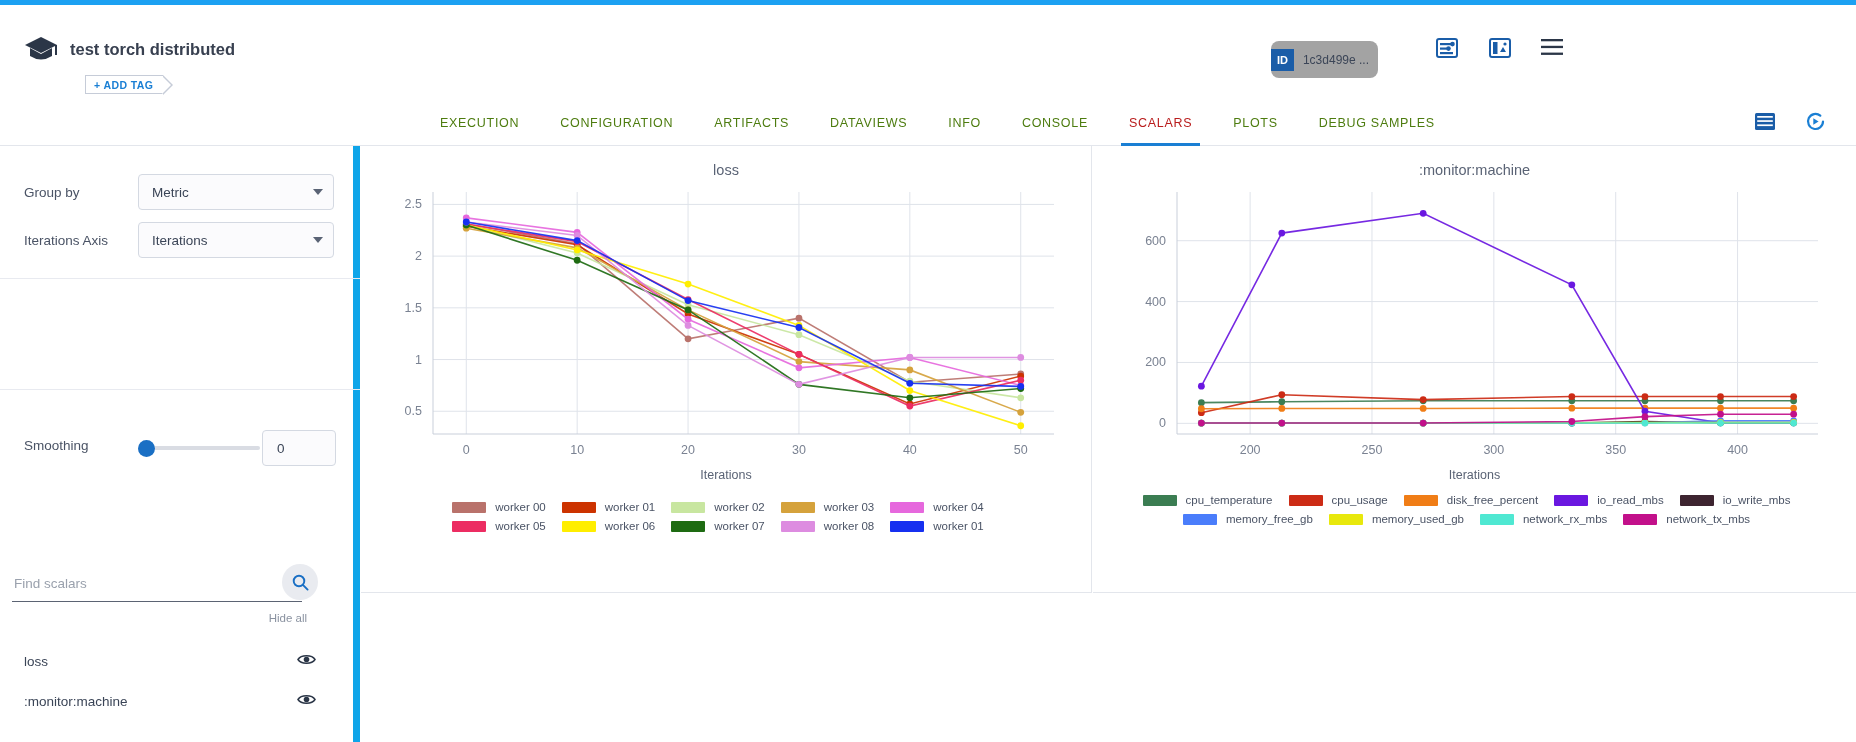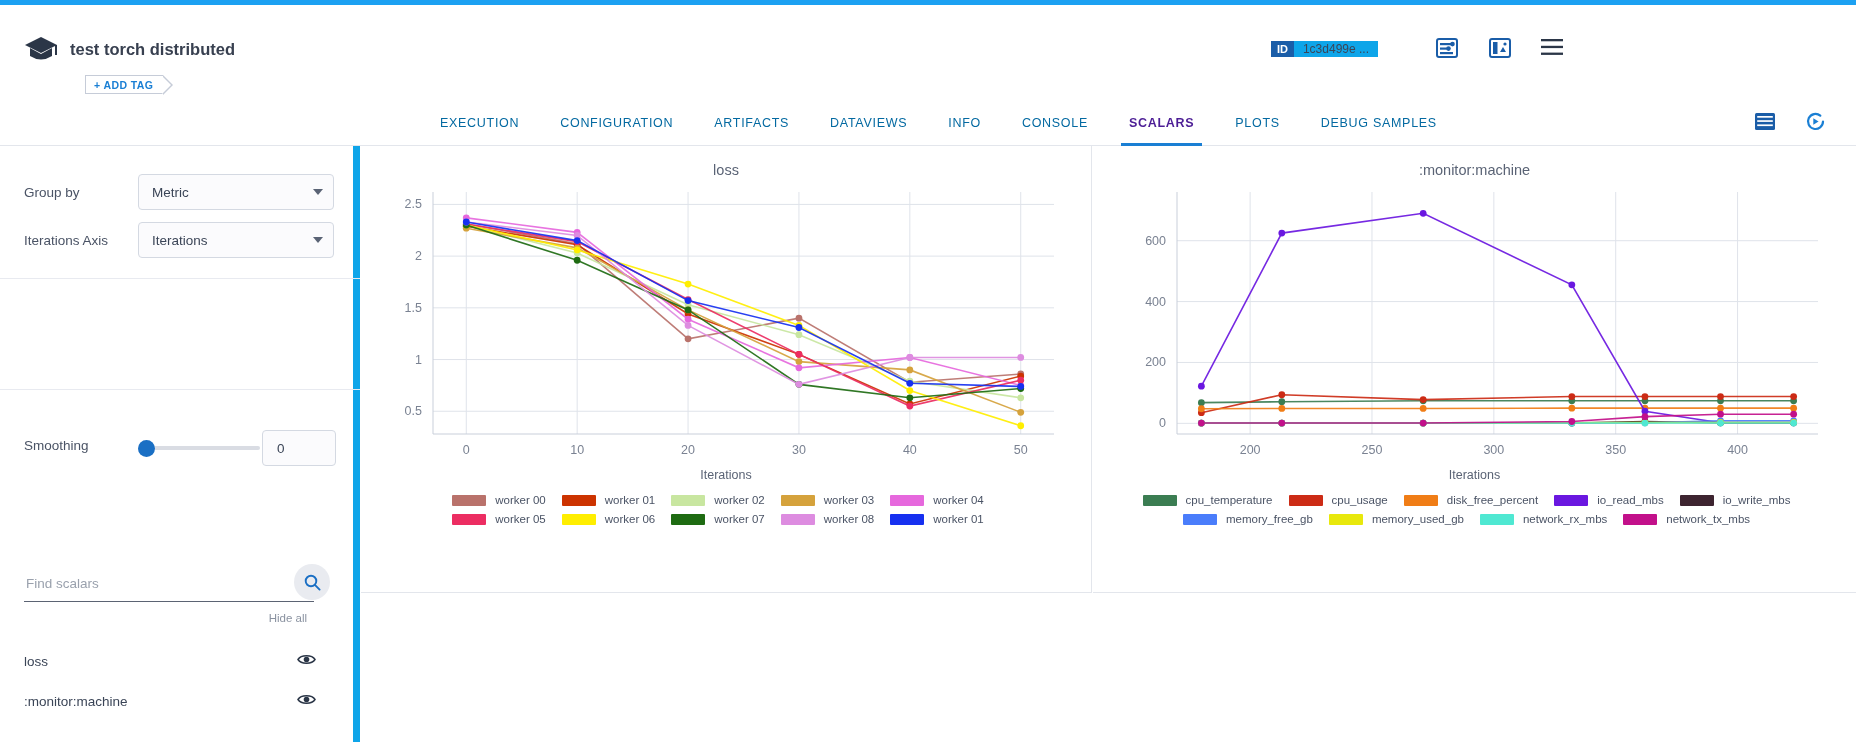--- a/index.html
+++ b/index.html
@@ -37,57 +37,57 @@
     border-bottom:10.5px solid transparent; border-left:10px solid #c6ccd8;
   }
   .add-tag::before {
     content:""; position:absolute; right:-8px; top:0;
     width:0; height:0; border-top:9.5px solid transparent;
     border-bottom:9.5px solid transparent; border-left:9px solid #fff; z-index:1;
   }
   .add-tag span { position:relative; z-index:2; }
 
   .id-pill {
-    position:absolute; right:478px; top:36px; height:16px;
-    display:flex; align-items:center; background:#0ea5e9; border-radius:0; overflow:hidden;
+    position:absolute; right:478px; top:36px; height:37px;
+    display:flex; align-items:center; background:#a3a3a3; border-radius:8px; overflow:hidden;
     cursor:pointer;
   }
   .id-pill .idlab { background:#1a5da8; color:#fff; font-size:11px; font-weight:bold; padding:0 6px; height:22px; display:flex; align-items:center; }
   .id-pill .idval { padding:0 9px; font-size:12px; color:#3b4557; }
 
   .hdr-icon { position:absolute; top:33px; cursor:pointer; }
 
   
   .tabbar { position:absolute; top:100px; left:0; width:1856px; height:46px; background:#fff; border-bottom:1px solid #e3e6ec; }
   .tabs { position:absolute; left:440px; top:0; height:46px; display:flex; align-items:center; }
   .tab {
-    font-size:12.5px; letter-spacing:.7px; color:#0369a1; padding:0 0 0 0;
+    font-size:12.5px; letter-spacing:.7px; color:#4d7c0f; padding:0 0 0 0;
     margin-right:41px; height:46px; display:flex; align-items:center; cursor:pointer; position:relative;
   }
-  .tab.active { color:#4c1d95; font-weight:bold; }
+  .tab.active { color:#b91c1c; font-weight:normal; }
   .tab.active::after { content:""; position:absolute; left:-8px; right:-8px; bottom:0; height:3px; background:#1a7fd4; }
   .tabbar-icons { position:absolute; right:30px; top:0; height:46px; display:flex; align-items:center; gap:30px; }
 
   
   .leftpanel { position:absolute; top:146px; left:0; width:360px; height:596px; background:#fff; border-right:7px solid #0ea5e9; }
   .ctrl-row { position:absolute; display:flex; align-items:center; }
   .ctrl-label { font-size:13.5px; color:#4a5365; }
   .select {
     border:1px solid #d4d9e2; border-radius:4px; background:#fbfbfd;
     height:36px; display:flex; align-items:center; padding:0 10px 0 13px;
     font-size:13.5px; color:#3b4557; cursor:pointer; justify-content:space-between;text-align:right;
   }
   .caret { width:0;height:0;border-left:5px solid transparent;border-right:5px solid transparent;border-top:6px solid #5a6375; margin-left:8px; }
   .divider { position:absolute; left:0; width:360px; height:1px; background:#e8eaf0; }
 
   .slider-track { position:absolute; height:4px; border-radius:2px; background:#d9dce3; }
   .slider-thumb { position:absolute; width:17px; height:17px; border-radius:50%; background:#1a6fc4; cursor:pointer; }
   .numbox { position:absolute; border:1px solid #d4d9e2; border-radius:4px; background:#fbfbfd; height:36px; display:flex; align-items:center; padding-left:14px; font-size:13.5px; }
 
-  .search-wrap { position:absolute; left:24px; top:420px; width:290px; height:36px; border-bottom:1px solid #5b6373; }
+  .search-wrap { position:absolute; left:12px; top:420px; width:290px; height:36px; border-bottom:1px solid #5b6373; }
   .search-inp { border:none; outline:none; background:transparent; font-size:13.5px; color:#3b4557; width:240px; height:34px; font-family:"Liberation Sans", sans-serif; }
   .search-inp::placeholder { color:#9aa1ad; }
   .search-btn { position:absolute; right:-16px; top:-2px; width:36px; height:36px; border-radius:50%; background:#e9ebf0; display:flex; align-items:center; justify-content:center; cursor:pointer; }
   .hide-all { position:absolute; right:46px; top:466px; font-size:11.5px; color:#8a92a0; cursor:pointer; }
   .scalar-item { position:absolute; left:24px; width:292px; height:30px; display:flex; align-items:center; justify-content:space-between; cursor:pointer; }
   .scalar-item .nm { font-size:13.5px; color:#3b4557; }
 
   
   .chart-card { position:absolute; top:146px; background:#fff; }
   .chart-card.left { left:361px; width:731px; height:447px; border-right:1px solid #e3e6ec; border-bottom:1px solid #e3e6ec; }
@@ -331,21 +331,21 @@
       <circle cx="659.7321428571429" cy="179.47008547008545" r="3.4" fill="#dd8ce0"></circle>
       <polyline points="105.26785714285714,43.991452991453 216.16071428571428,62.60683760683759 327.05357142857144,122.58974358974359 437.94642857142856,149.47863247863245 548.8392857142858,205.32478632478632 659.7321428571429,208.42735042735043" fill="none" stroke="#1630f0" stroke-width="1.6" opacity="0.92"></polyline>
       <circle cx="105.26785714285714" cy="43.991452991453" r="3.4" fill="#1630f0"></circle>
       <circle cx="216.16071428571428" cy="62.60683760683759" r="3.4" fill="#1630f0"></circle>
       <circle cx="327.05357142857144" cy="122.58974358974359" r="3.4" fill="#1630f0"></circle>
       <circle cx="437.94642857142856" cy="149.47863247863245" r="3.4" fill="#1630f0"></circle>
       <circle cx="548.8392857142858" cy="205.32478632478632" r="3.4" fill="#1630f0"></circle>
       <circle cx="659.7321428571429" cy="208.42735042735043" r="3.4" fill="#1630f0"></circle>
     </svg>
   <div class="axis-label">Iterations</div>
-  <div class="legend" id="legend-0" style="margin-top:12px;">
+  <div class="legend" id="legend-0" style="margin-top:19px;">
       <div class="legend-item">
         <span class="swatch" style="background: rgb(185, 114, 107);"></span>
         <span class="legend-text">worker 00</span>
       </div>
       <div class="legend-item">
         <span class="swatch" style="background: rgb(204, 51, 0);"></span>
         <span class="legend-text">worker 01</span>
       </div>
       <div class="legend-item">
         <span class="swatch" style="background: rgb(200, 230, 160);"></span>

